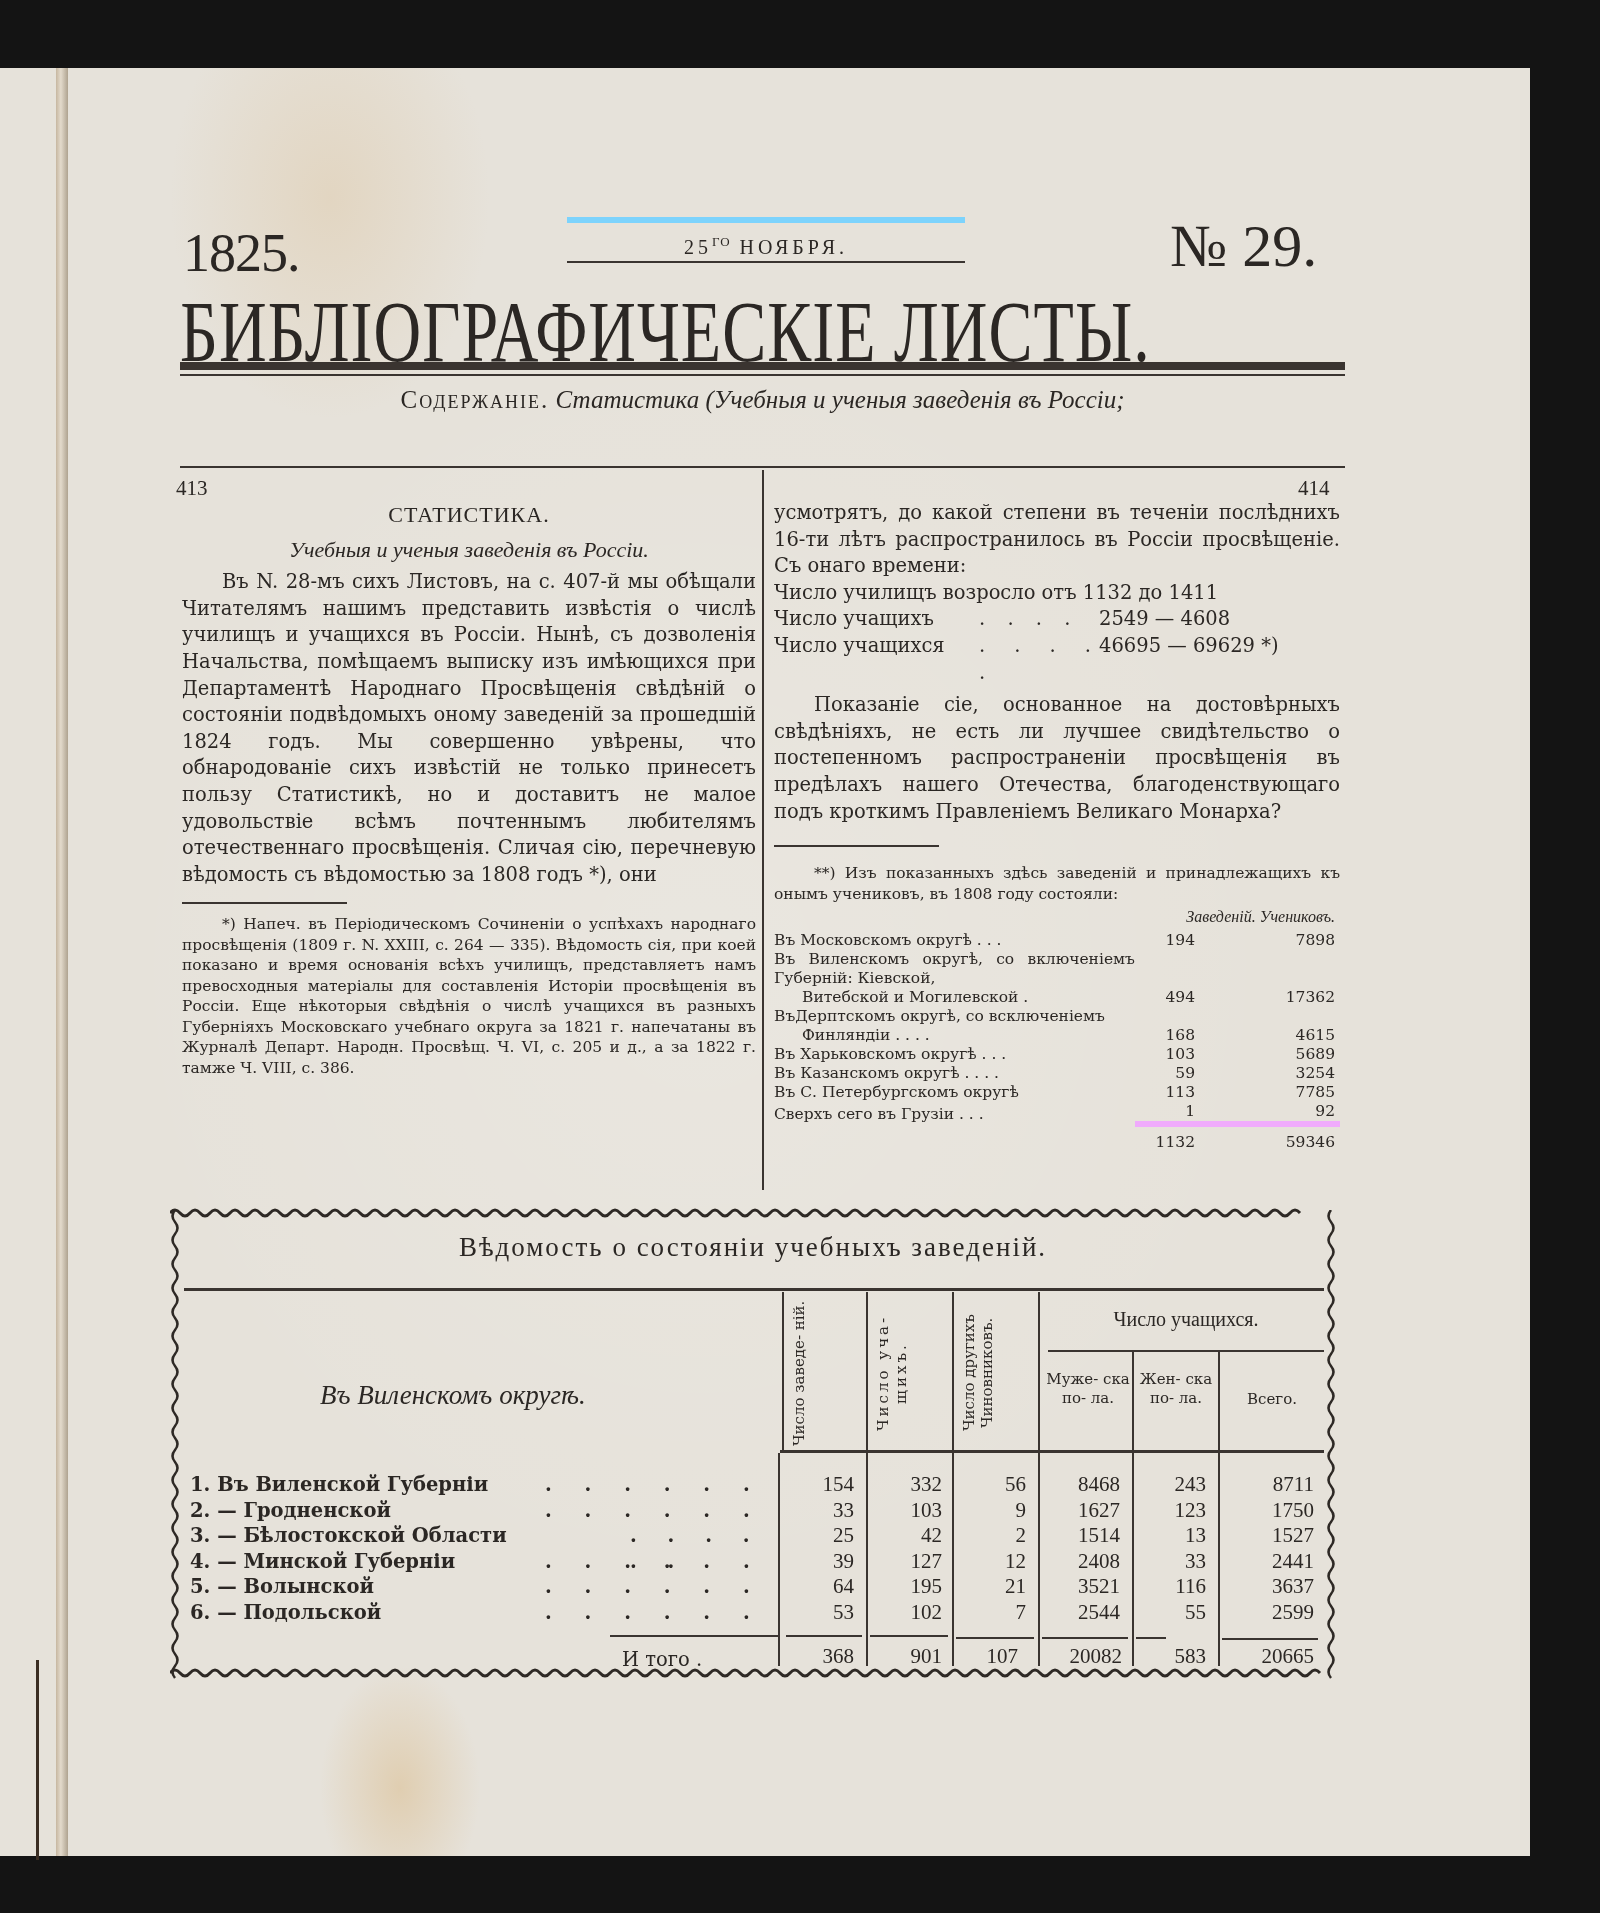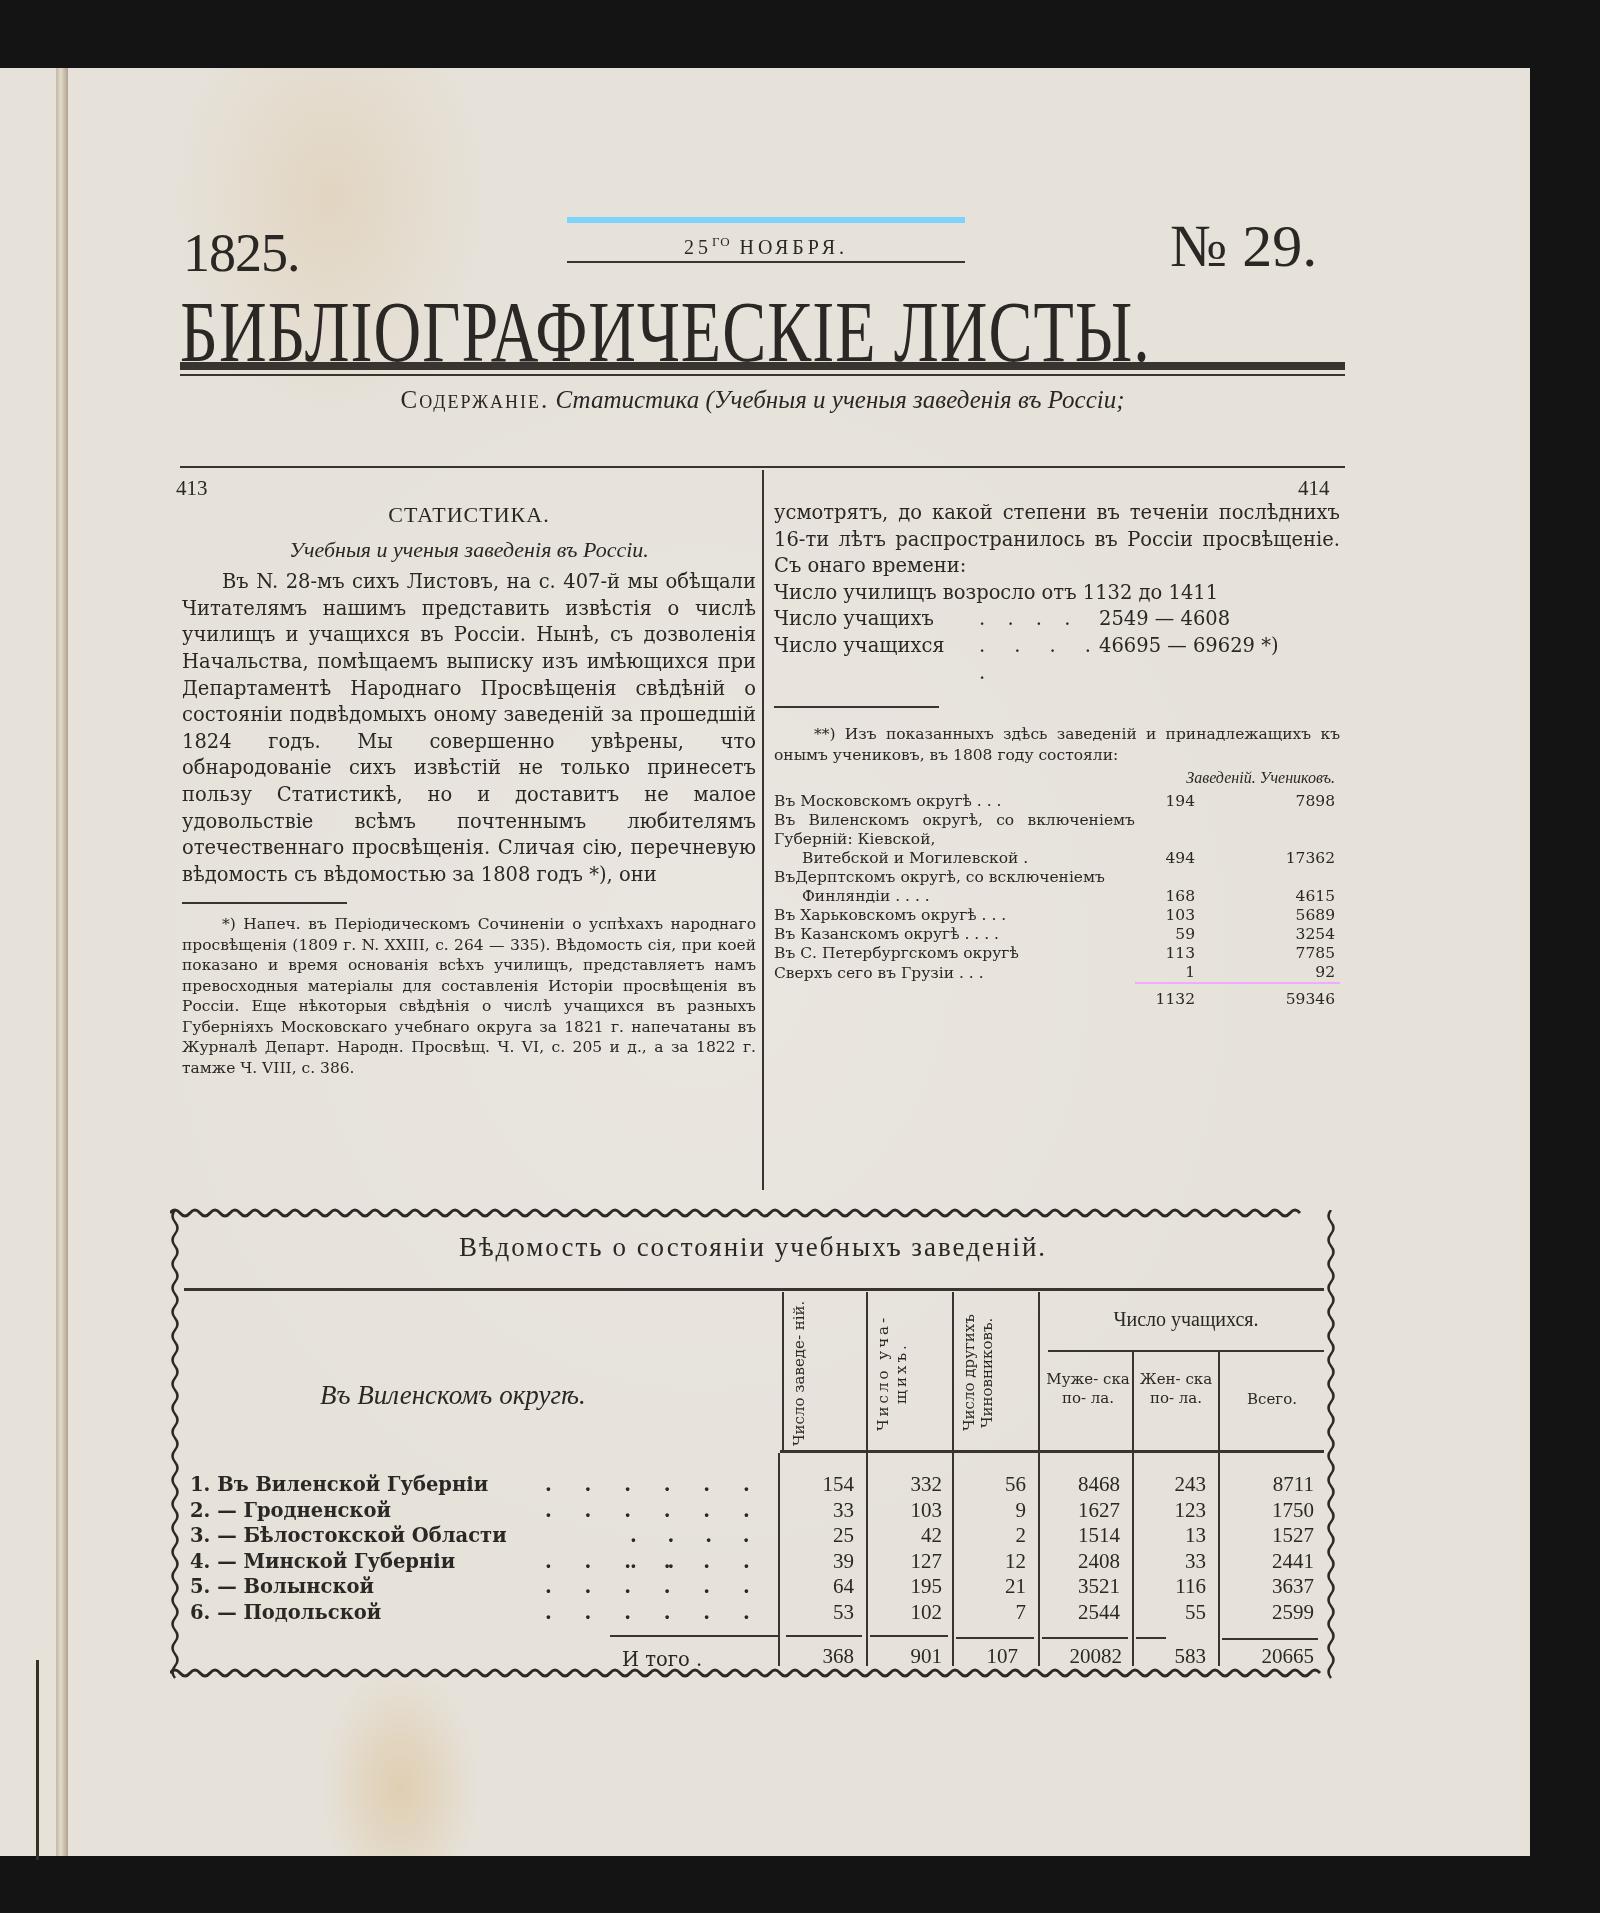--- a/index.html
+++ b/index.html
@@ -58,21 +58,21 @@
   .stats-row .dots { flex:0 0 120px; letter-spacing:8px; }
   .stats-row .val { flex:1; }
 
   .fn2-head { text-align:right; font-style:italic; font-family:"Liberation Serif", serif; font-size:16px; padding-right:5px; }
   .fn2-table { width:100%; border-collapse:collapse; font-size:15.5px; line-height:19px; }
   .fn2-table td { padding:0; vertical-align:bottom; }
   .fn2-table td.n1 { text-align:right; width:60px; padding-right:40px; }
   .fn2-table td.n2 { text-align:right; width:100px; padding-right:5px; }
   .fn2-table td.lb .ind { padding-left:28px; display:block; }
   .fn2-total td { padding-top:6px; }
-  .fn2-total td.n1, .fn2-total td.n2 { border-top:2px solid #f0abfc; }
+  .fn2-total td.n1, .fn2-total td.n2 { border-top:6px solid #f0abfc; }
 
   
   .tbl-frame { position:absolute; left:170px; top:1210px; width:1166px; height:470px; }
   .wavy-h { position:absolute; left:0; width:100%; height:14px; }
   .wavy-v { position:absolute; top:0; width:14px; height:100%; }
   .tbl-title { position:absolute; left:0; top:22px; width:100%; text-align:center; font-family:"Liberation Serif", serif; font-size:27px; letter-spacing:2px; }
   .tbl-top-rule { position:absolute; left:14px; top:78px; width:1140px; height:3px; background:#3a3430; }
   .hdr-rule { position:absolute; left:610px; top:240px; width:544px; height:3px; background:#3a3430; }
   .sub-hdr-rule { position:absolute; left:878px; top:140px; width:276px; height:2px; background:#3a3430; }
   .vline { position:absolute; width:2px; background:#3a3430; }
@@ -127,20 +127,21 @@
       <span class="lbl">Число учащихъ</span>
       <span class="dots">. . . .</span>
       <span class="val">2549 — 4608</span>
     </div>
     <div class="stats-row">
       <span class="lbl">Число учащихся</span>
       <span class="dots">. . . . .</span>
       <span class="val">46695 — 69629 *)</span>
     </div>
   </div>
+  <p class="para" style="margin-top:6px;">Показаніе сіе, основанное на достовѣрныхъ свѣдѣніяхъ, не есть ли лучшее свидѣтельство о постепенномъ распространеніи просвѣщенія въ предѣлахъ нашего Отечества, благоденствующаго подъ кроткимъ Правленіемъ Великаго Монарха?</p>
   <div class="fn-rule" style="margin-top:20px;"></div>
   <p class="para footnote" style="margin-top:16px;">**) Изъ показанныхъ здѣсь заведеній и принадлежащихъ къ онымъ учениковъ, въ 1808 году состояли:</p>
   <div class="fn2-head">
     <span>Заведеній.</span>
     <span>Учениковъ.</span>
   </div>
   <table class="fn2-table">
     <tbody>
         <tr>
           <td class="lb">Въ Московскомъ округѣ . . .</td>

